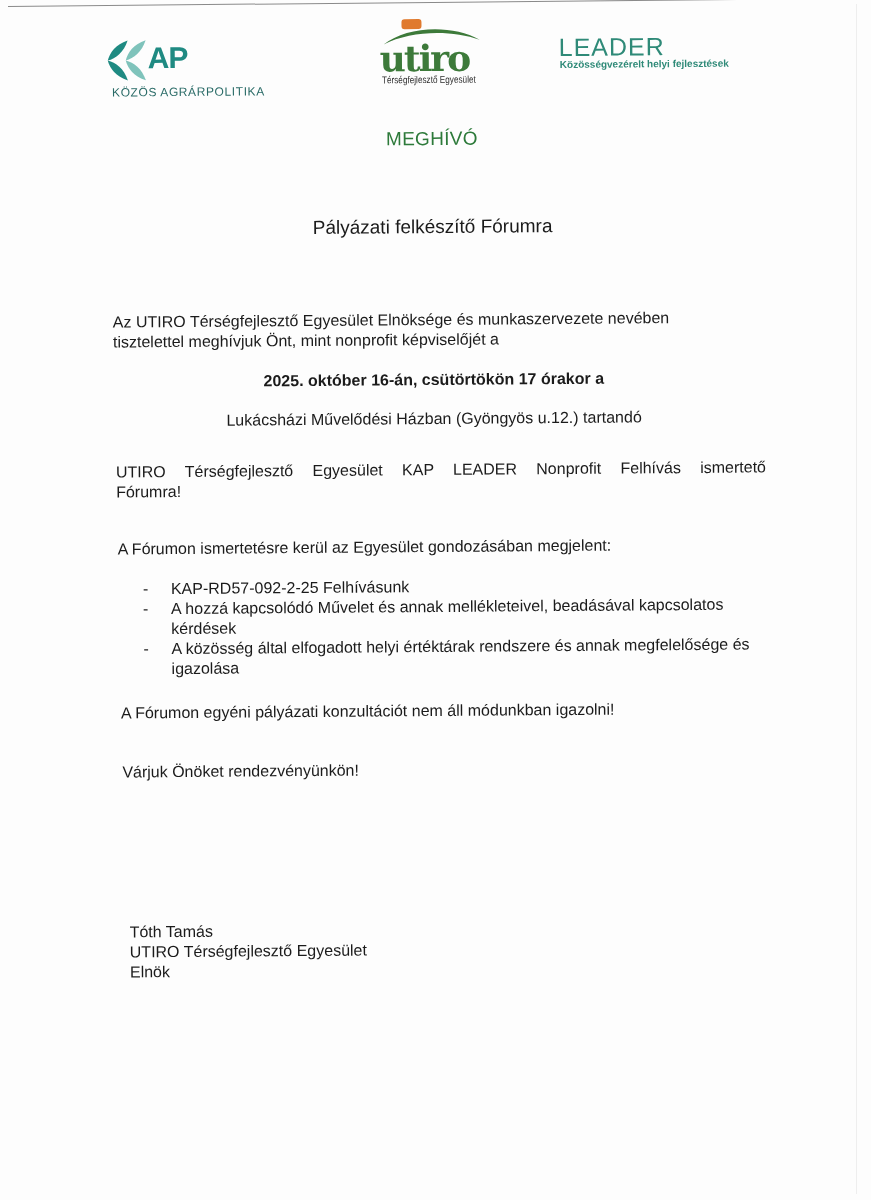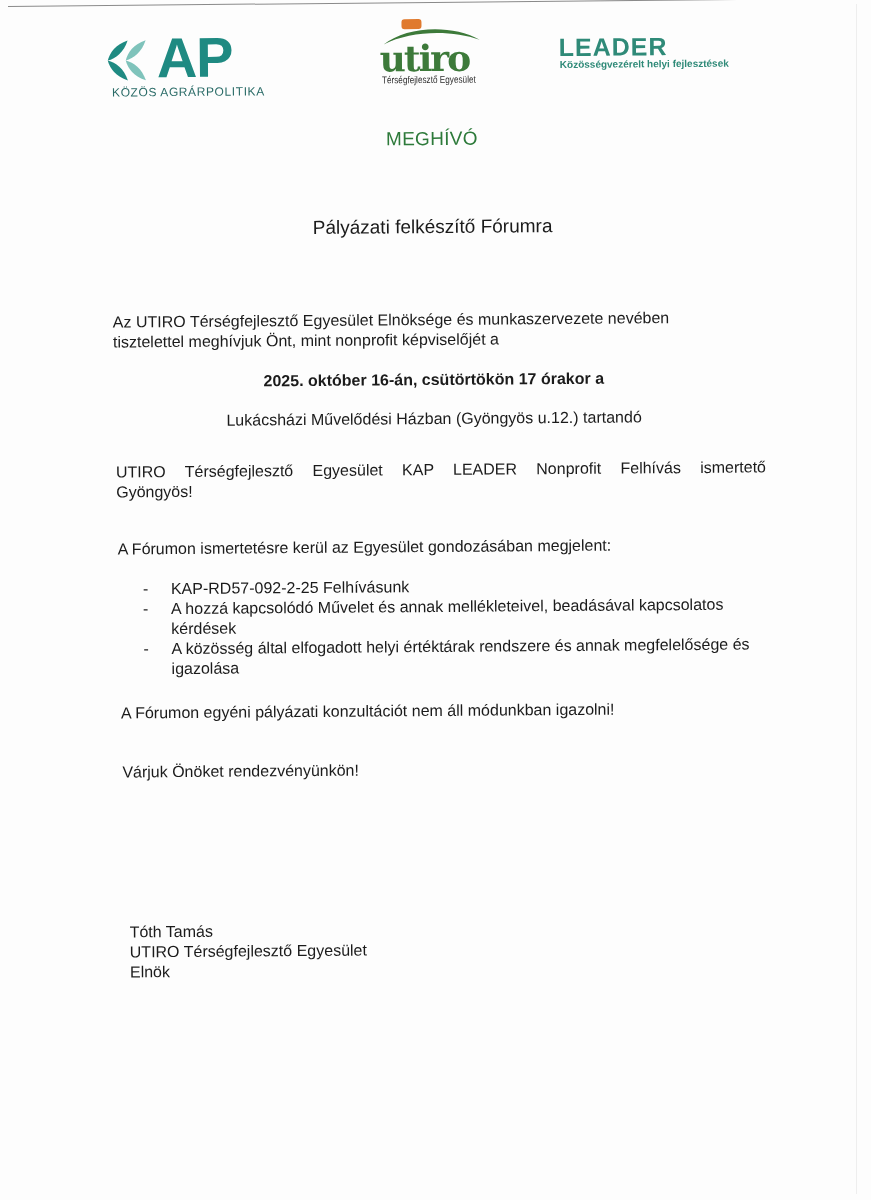--- a/index.html
+++ b/index.html
@@ -13,42 +13,42 @@
     }
     .scan-edge-right {
       position: absolute; left: 856px; top: 4px; width: 1px; height: 1190px; background: #eeeeee;
     }
     .page { position: absolute; left: 0; top: 0; width: 871px; height: 1200px; transform: rotate(-0.45deg); transform-origin: 435px 600px; }
 
     
     .kap-logo { position: absolute; left: 110px; top: 36px; width: 130px; height: 60px; }
     .kap-mark { position: absolute; left: 0; top: 0; width: 48px; height: 44px; }
     .kap-letters {
-      position: absolute; left: 42px; top: -6px; font-size: 56px; font-weight: bold; color: #1f8a82;
-      letter-spacing: -1px; line-height: 52px; margin-left: 9px;
+      position: absolute; left: 42px; top: -6px; font-size: 30px; font-weight: bold; color: #1f8a82;
+      letter-spacing: -1px; line-height: 52px;
     }
     .kap-sub {
       position: absolute; left: 6px; top: 47px; font-size: 12px; color: #2a6b67; letter-spacing: 0.6px; white-space: nowrap;
     }
 
     
     .utiro-logo { position: absolute; left: 380px; top: 18px; width: 110px; height: 72px; }
     .utiro-arc { position: absolute; left: 6px; top: 0; width: 100px; height: 30px; }
     .utiro-word {
       position: absolute; left: 4px; top: 22px; font-family: "DejaVu Serif", serif; font-weight: bold;
       font-size: 36px; color: #3d7a3a; letter-spacing: -2px; line-height: 36px;
     }
     .utiro-sub {
       position: absolute; left: 6px; top: 56px; font-size: 10px; color: #2e2e2e; white-space: nowrap;
       transform: scaleX(0.82); transform-origin: left;
     }
 
     
     .leader-logo { position: absolute; left: 563px; top: 34px; width: 210px; height: 40px; }
-    .leader-word { position: absolute; left: 0; top: 0; font-size: 25px; font-weight: bold; color: #2f8a78; letter-spacing: 1px; line-height: 28px; text-align: center; }
+    .leader-word { position: absolute; left: 0; top: 0; font-size: 25px; font-weight: normal; color: #2f8a78; letter-spacing: 1px; line-height: 28px; text-align: center; }
     .leader-sub { position: absolute; left: 1px; top: 26px; font-size: 10px; font-weight: bold; color: #2f8a78; white-space: nowrap; }
 
     .title-meghivo {
       position: absolute; left: 0; width: 871px; top: 128px; text-align: center;
       font-size: 19px; color: #2d7a3a; letter-spacing: 0.3px;
     }
     .title-forum {
       position: absolute; left: 0; width: 871px; top: 216px; text-align: center;
       font-size: 19px; color: #1b1b1b;
     }
@@ -109,21 +109,21 @@
   <div class="text para1">
     <div>Az UTIRO Térségfejlesztő Egyesület Elnöksége és munkaszervezete nevében</div>
     <div>tisztelettel meghívjuk Önt, mint nonprofit képviselőjét a</div>
   </div>
 
   <div class="text date-line">2025. október 16-án, csütörtökön 17 órakor a</div>
   <div class="text venue-line">Lukácsházi Művelődési Házban (Gyöngyös u.12.) tartandó</div>
 
   <div class="text para2">
     <span class="l1">UTIRO Térségfejlesztő Egyesület KAP LEADER Nonprofit Felhívás ismertető</span>
-    <span>Gyöngyös!</span>
+    <span>Fórumra!</span>
   </div>
 
   <div class="text para3">A Fórumon ismertetésre kerül az Egyesület gondozásában megjelent:</div>
 
   <ul class="list">
     <li>
       <span class="dash">-</span>
       <span>KAP-RD57-092-2-25 Felhívásunk</span>
     </li>
     <li>

